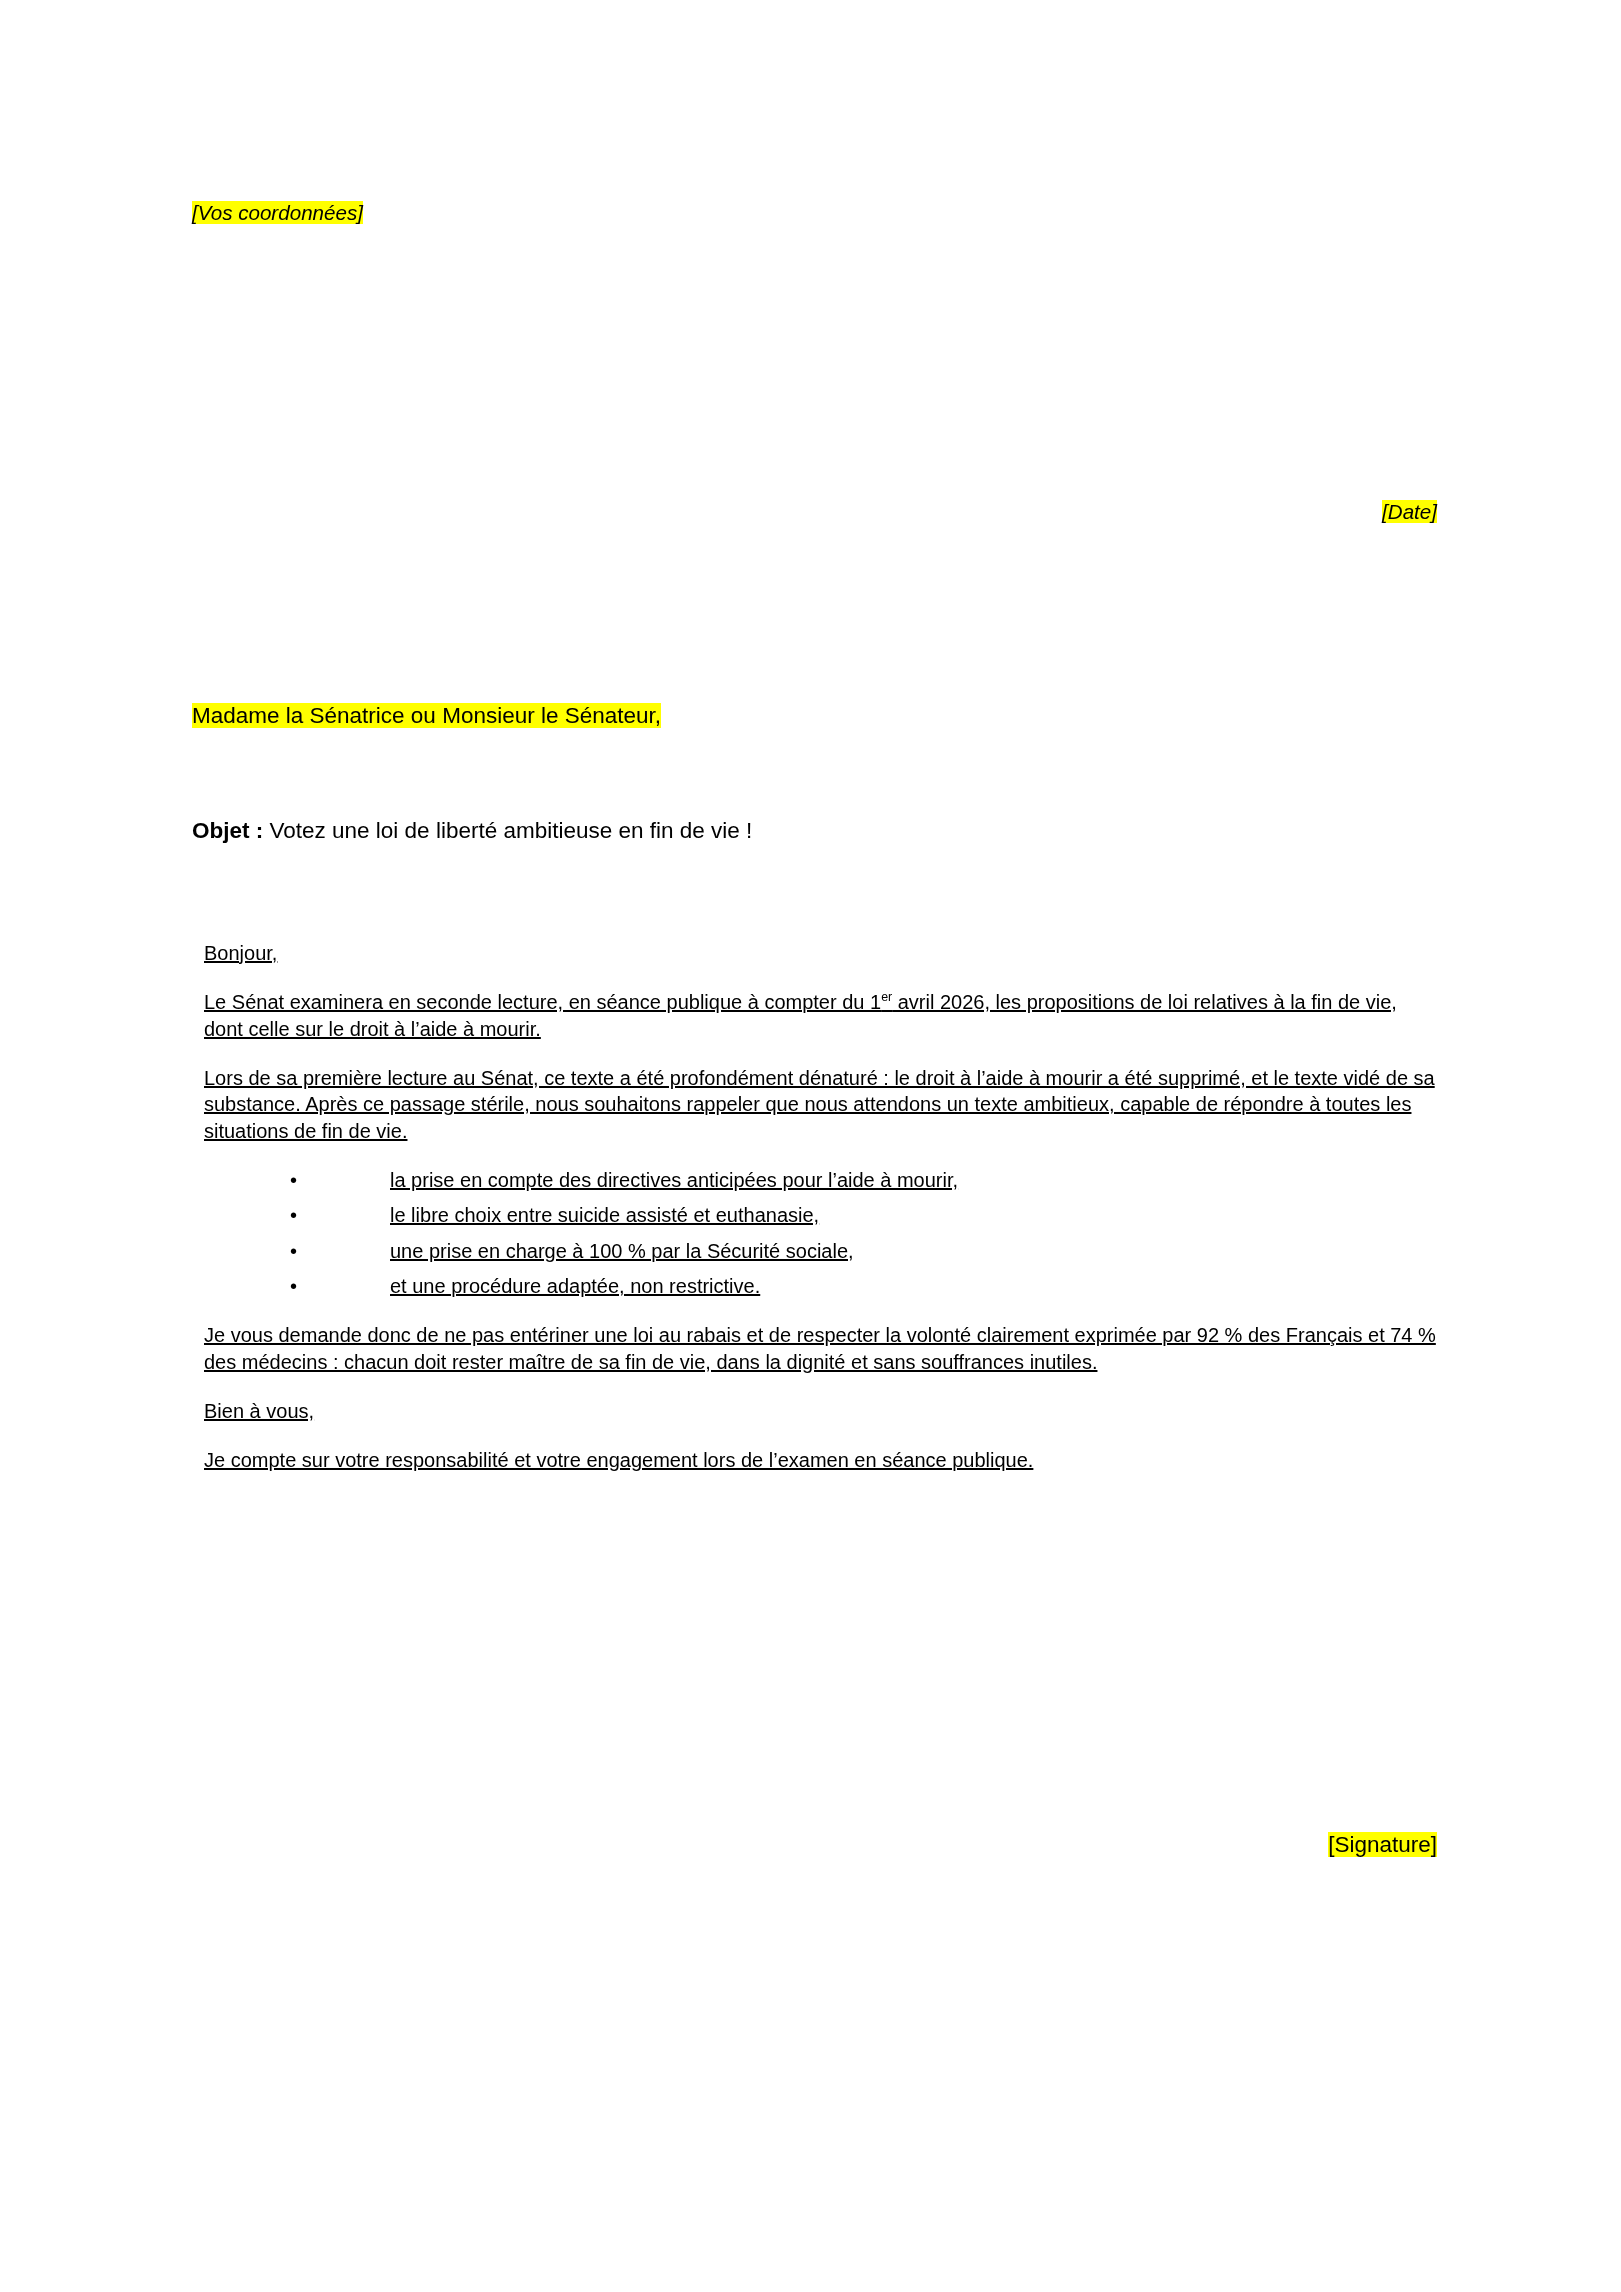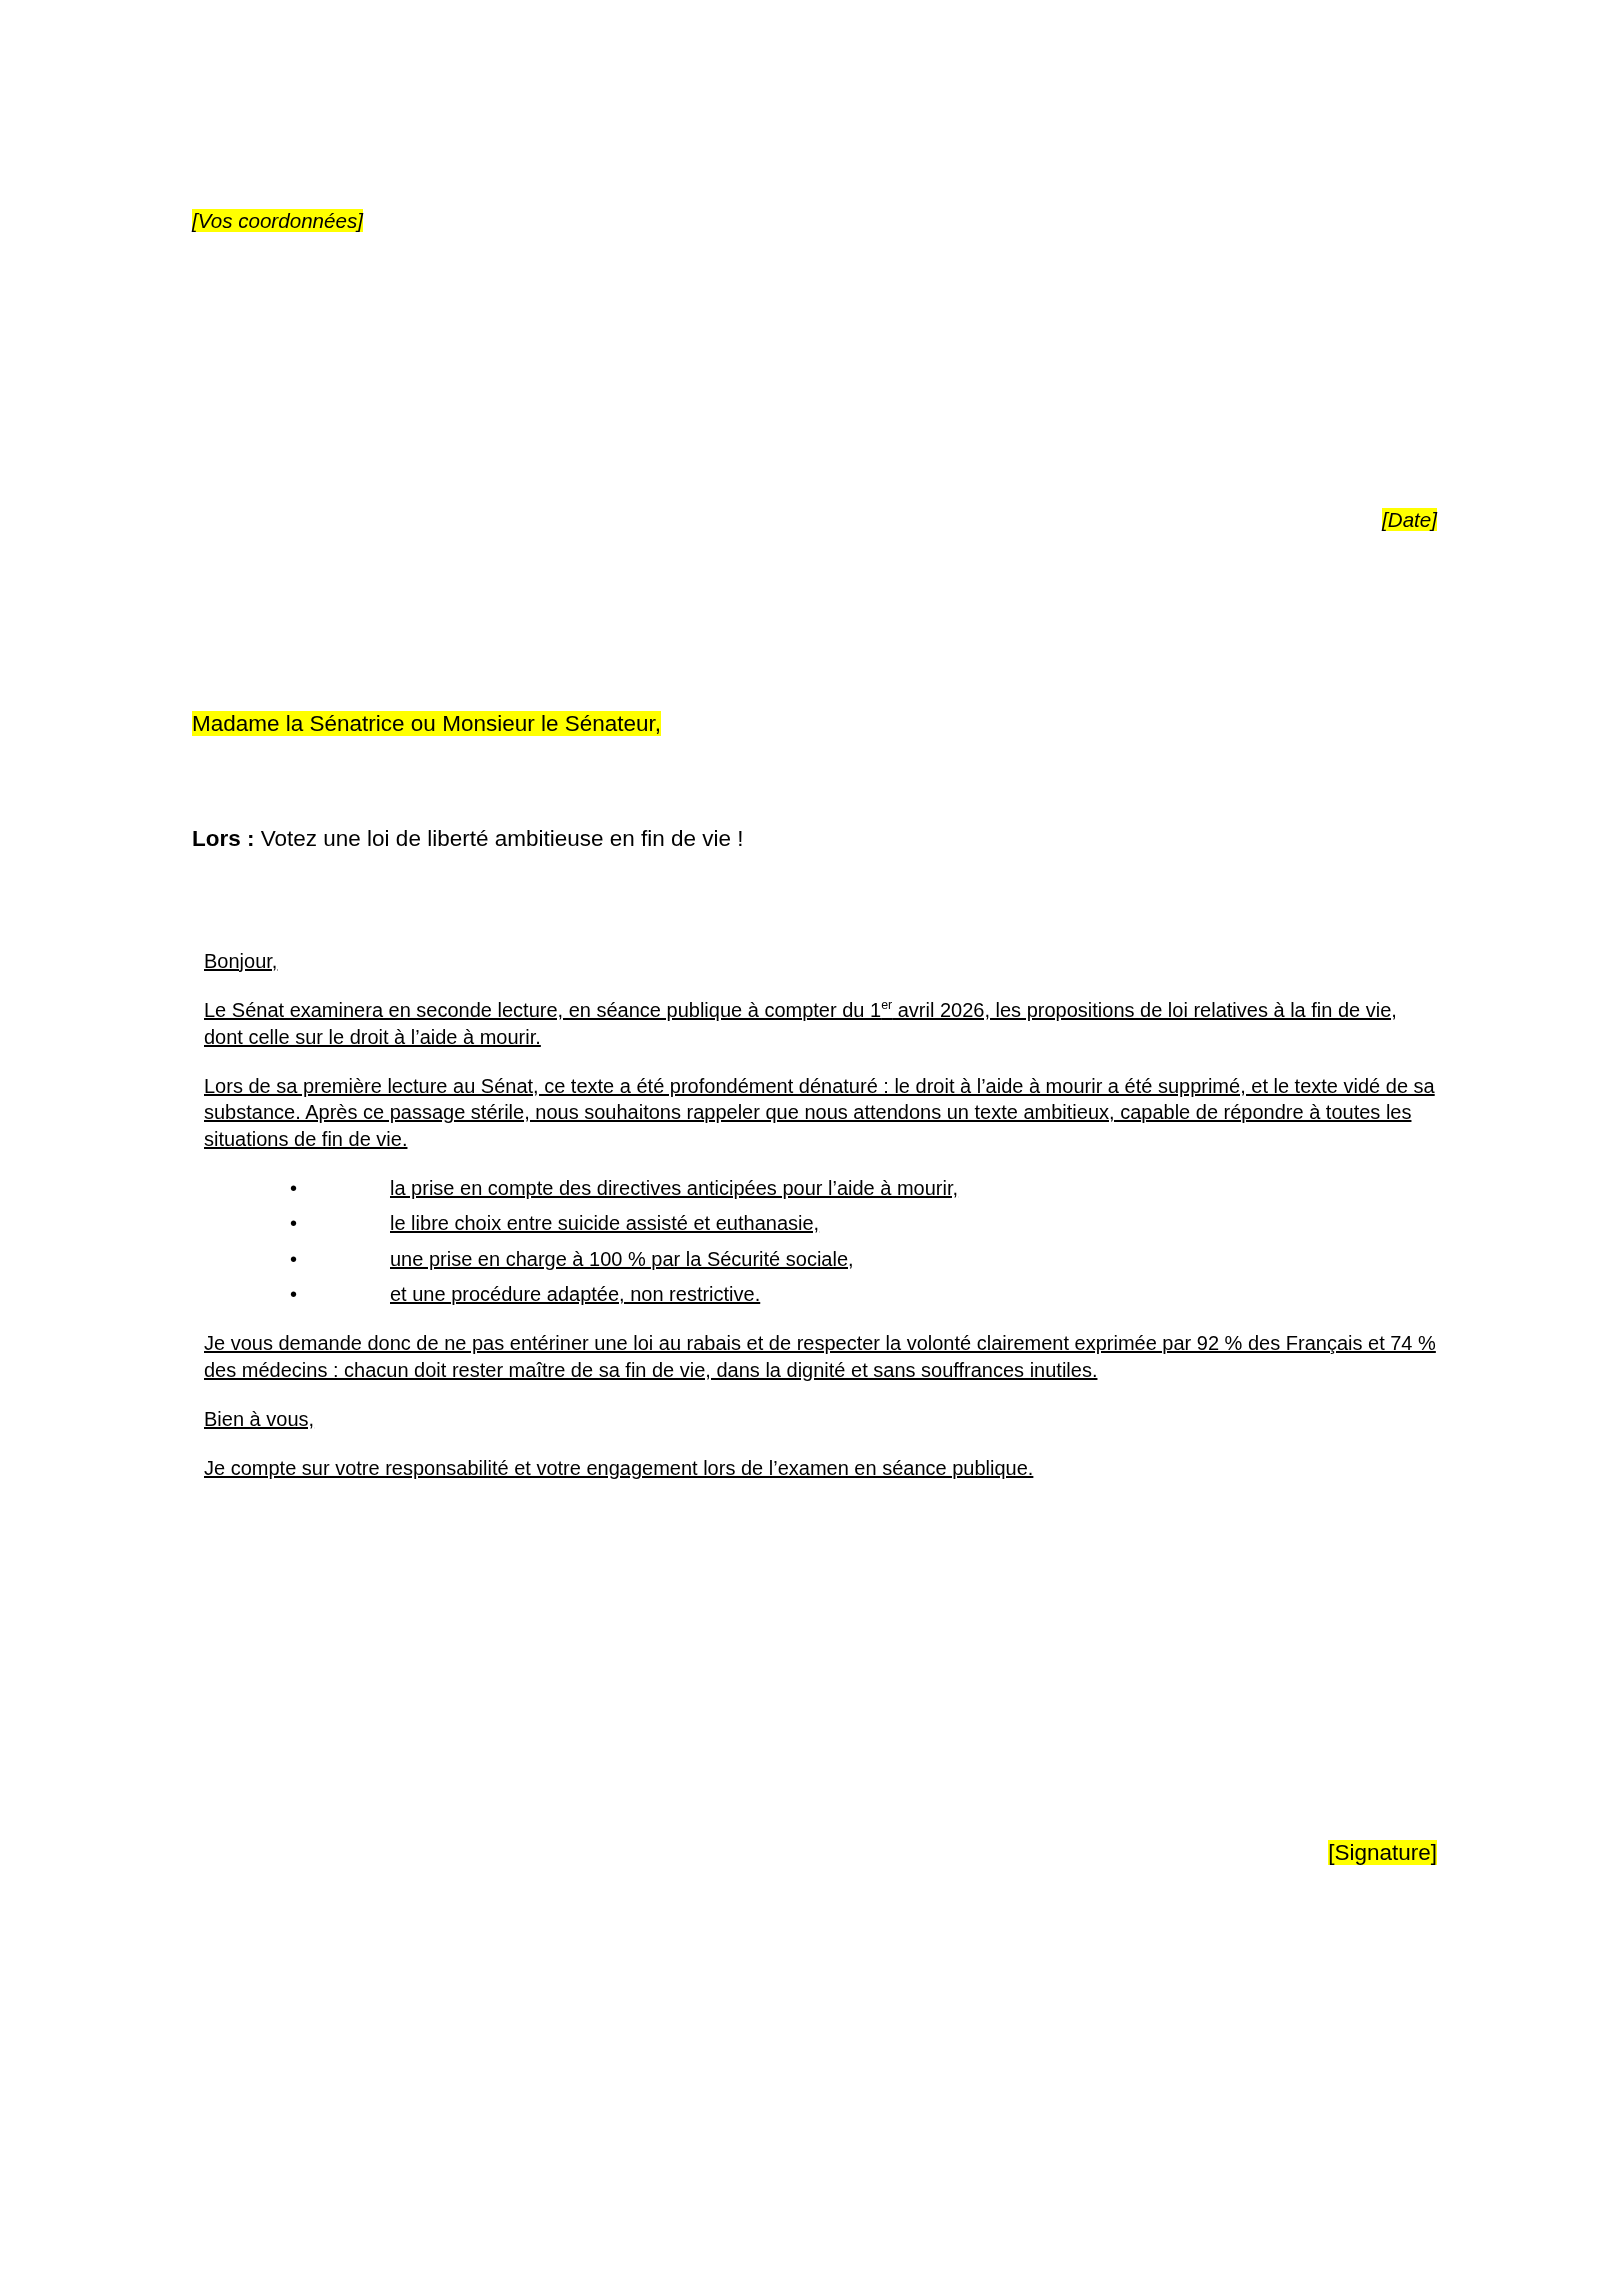--- a/index.html
+++ b/index.html
@@ -9,21 +9,21 @@
   }
   body {
     font-family: "Liberation Sans", sans-serif;
     color: #000000;
   }
   .page {
     position: relative;
     width: 1621px;
     height: 2162px;
     background: #ffffff;
-    margin: 12px auto;
+    margin: 4px auto;
     overflow: hidden;
   }
   .content {
     position: absolute;
     left: 192px;
     top: 0;
     width: 1245px;
     height: 2293px;
   }
   .hl {
@@ -138,21 +138,21 @@
 
     <div class="date">
       <span class="hl">[Date]</span>
     </div>
 
     <div class="salutation">
       <span class="hl">Madame la Sénatrice ou Monsieur le Sénateur,</span>
     </div>
 
     <div class="objet">
-      <span class="bold">Lors :</span><span> Votez une loi de liberté ambitieuse en fin de vie !</span>
+      <span class="bold">Objet :</span><span> Votez une loi de liberté ambitieuse en fin de vie !</span>
     </div>
 
     <div class="body-block">
 
       <p>Bonjour,</p>
 
       <p><span>Le Sénat examinera en seconde lecture, en séance publique à compter du 1</span><sup>er</sup><span> avril 2026, les propositions de loi relatives à la fin de vie, dont celle sur le droit à l’aide à mourir.</span></p>
 
       <p>Lors de sa première lecture au Sénat, ce texte a été profondément dénaturé : le droit à l’aide à mourir a été supprimé, et le texte vidé de sa substance. Après ce passage stérile, nous souhaitons rappeler que nous attendons un texte ambitieux, capable de répondre à toutes les situations de fin de vie.</p>
 

